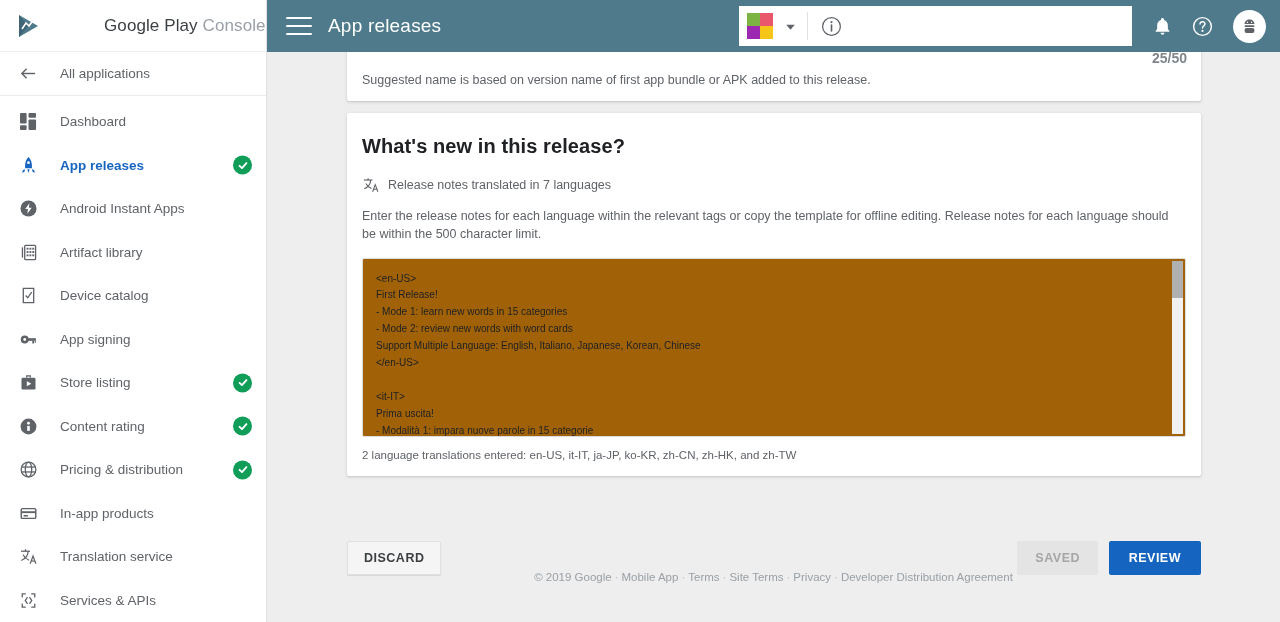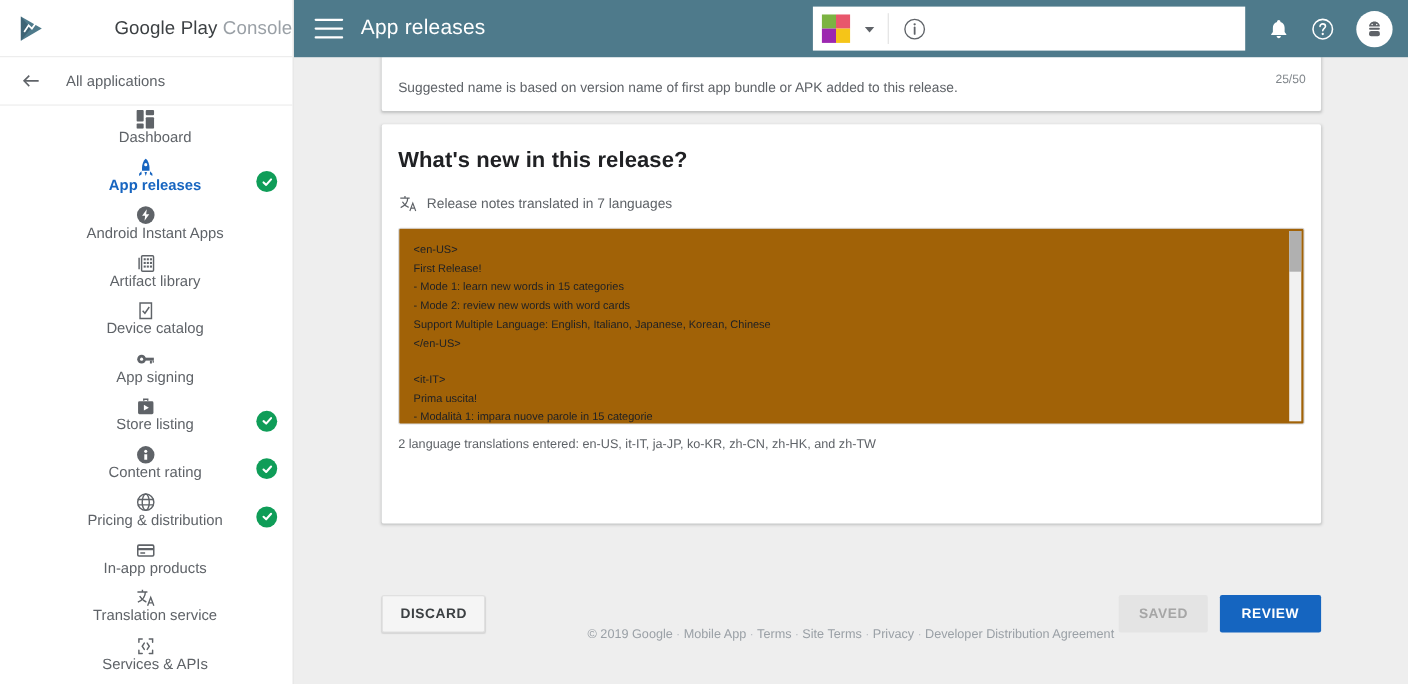--- a/index.html
+++ b/index.html
@@ -36,21 +36,21 @@
     padding-left: 14px; border-bottom: 1px solid #ececec;
     cursor: pointer;
   }
   .nav-back .ico { width: 28px; display: flex; justify-content: center; color: #5f6368; }
   .nav-back .lbl { margin-left: 18px; font-size: 13.5px; color: #5f6368; }
 
   .nav { padding-top: 4px; }
   .nav-item {
     height: 43.5px; display: flex; align-items: center;
     padding-left: 14px; padding-right: 16px;
-    cursor: pointer; position: relative; flex-direction: column;
+    cursor: pointer; position: relative;
   }
   .nav-item .ico { width: 28px; display: flex; align-items: center; justify-content: center; color: #5f6368; flex: 0 0 auto; }
   .nav-item .lbl { margin-left: 18px; font-size: 13.5px; color: #5f6368; white-space: nowrap; }
   .nav-item.active .lbl { color: #1765c0; font-weight: bold; }
   .nav-item.active .ico { color: #1765c0; }
   .check {
     position: absolute; right: 14px; top: 50%; transform: translateY(-50%);
     width: 19px; height: 19px; border-radius: 50%;
     background: #0f9d58;
     display: flex; align-items: center; justify-content: center;
@@ -121,22 +121,22 @@
     overflow: hidden;
   }
   .card {
     position: absolute; left: 80px; width: 854px;
     background: #ffffff;
     box-shadow: 0 1px 2px rgba(60,64,67,.18), 0 1px 3px 1px rgba(60,64,67,.06);
     border-radius: 2px;
   }
   .card-top { top: -52px; height: 101px; }
   .counter {
-    position: absolute; right: 14px; top: 66px;
-    font-size: 11px; color: #80868b;
+    position: absolute; right: 14px; top: 50px;
+    font-size: 14px; color: #80868b; font-weight: bold;
   }
   .helper-top {
     position: absolute; left: 15px; top: 73px;
     font-size: 12.5px; color: #5f6368;
   }
 
   .card-main { top: 61px; height: 363px; padding: 22px 15px 0 15px; }
   .card-h2 { font-size: 20px; color: #202124; font-weight: bold; letter-spacing: .1px; }
   .translated-row { display: flex; align-items: center; margin-top: 18px; }
   .translated-row .tr-ico { width: 17px; height: 17px; display:flex; align-items:center; justify-content:center; color: #5f6368; flex:0 0 auto; }
@@ -480,20 +480,21 @@
             <line x1="5.8" y1="1.3" x2="5.8" y2="3.4"></line>
             <path d="M8.6 3.4 C8.6 8.2 5.6 11.4 1.4 13.2"></path>
             <path d="M3.2 7.2 C5 10.6 7.6 12.2 9.6 13"></path>
             <path d="M10.8 16.6 L13.8 8.6 L16.8 16.6" stroke-width="1.2"></path>
             <line x1="11.9" y1="13.8" x2="15.7" y2="13.8" stroke-width="1.2"></line>
           </svg>
         </span>
         <span class="tr-lbl">Release notes translated in 7 languages</span>
       </div>
 
+      <div class="intro">Enter the release notes for each language within the relevant tags or copy the template for offline editing. Release notes for each language should be within the 500 character limit.</div>
 
       <div class="ta-wrap">
         <textarea class="ta" spellcheck="false" style="">&lt;en-US&gt;
 First Release!
 - Mode 1: learn new words in 15 categories
 - Mode 2: review new words with word cards
 Support Multiple Language: English, Italiano, Japanese, Korean, Chinese
 &lt;/en-US&gt;
 
 &lt;it-IT&gt;

